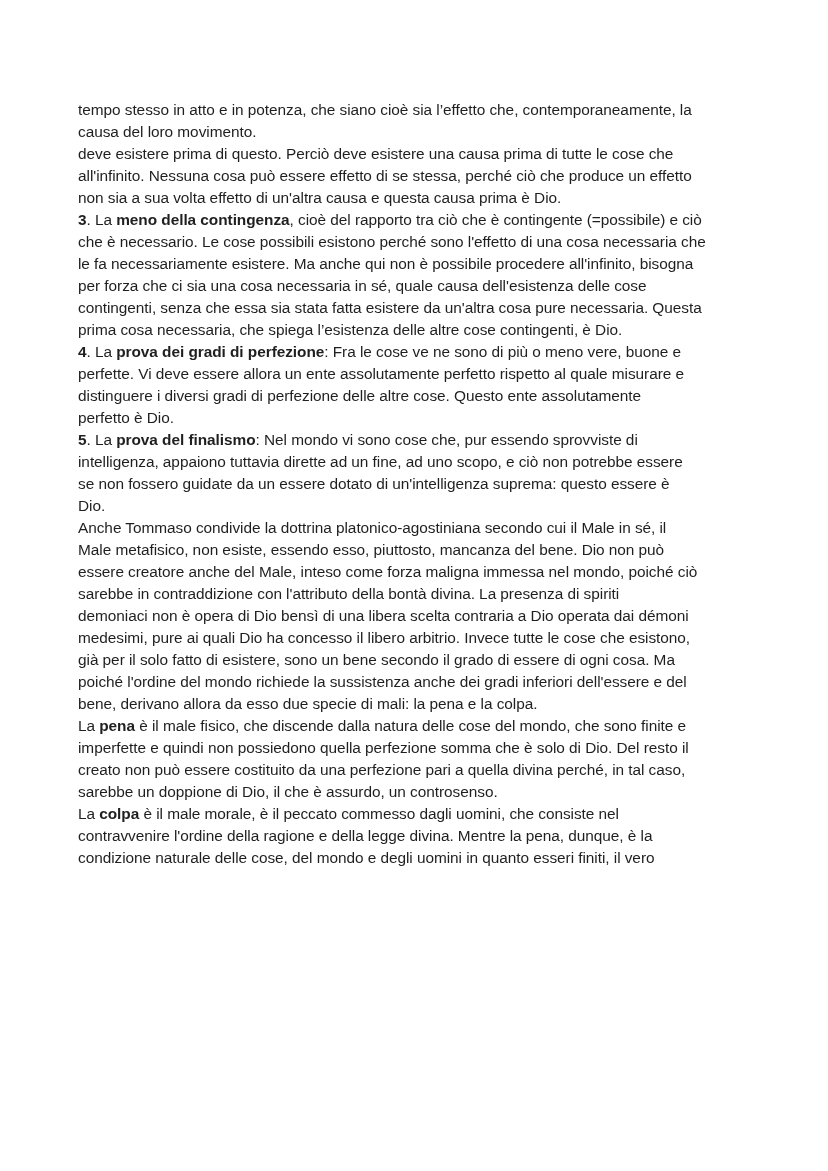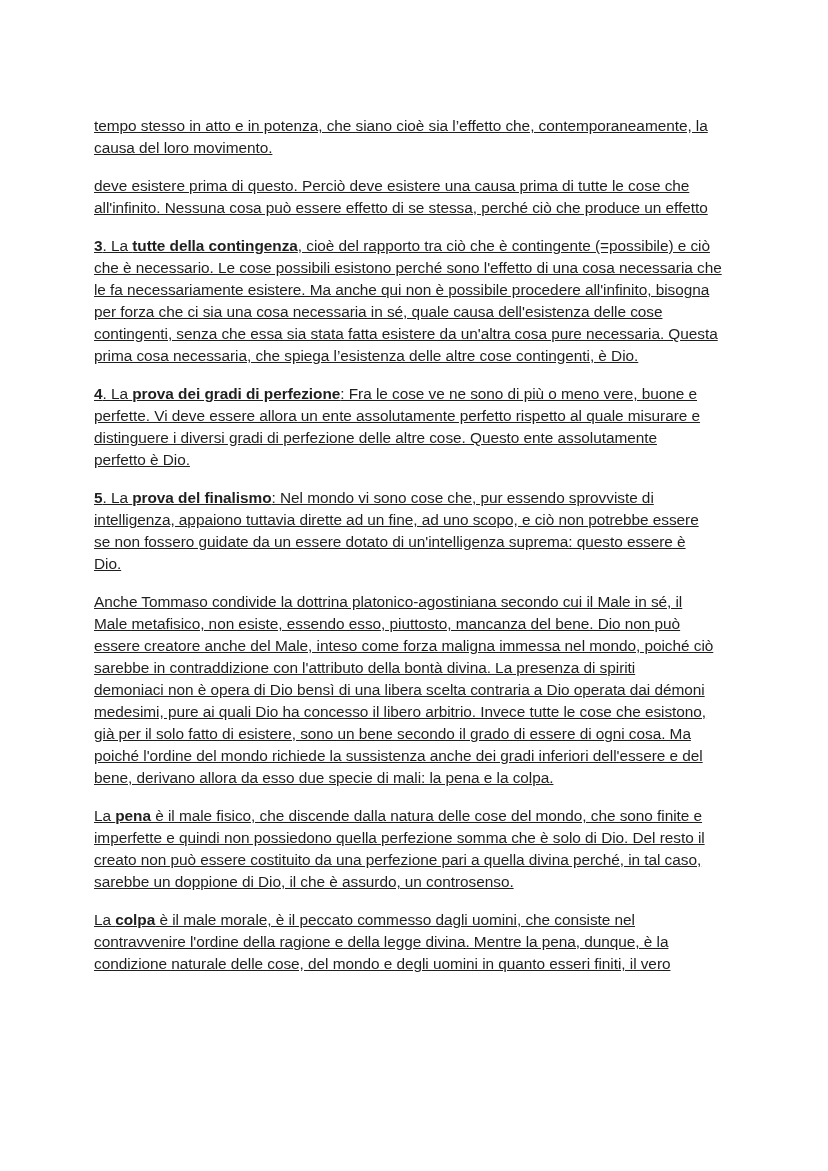--- a/index.html
+++ b/index.html
@@ -21,23 +21,22 @@
     box-sizing: border-box;
     padding: 99px 60px 0 78px;
   }
   .doc-body {
     color: #1f1f1f;
     font-size: 15.4px;
     line-height: 22px;
     letter-spacing: -0.05px;
   }
   .paragraph {
-    margin: 16px;
+    margin: 0;
     padding: 0;
-    text-decoration: underline;
   }
   .line {
     white-space: pre;
     height: 22px;
   }
   .bold {
     font-weight: 700;
   }
 </style>
 </head>
@@ -45,23 +44,24 @@
 
 <div class="page">
   <div class="doc-body">
       <div class="paragraph">
         <div class="line"><span>tempo stesso in atto e in potenza, che siano cioè sia l’effetto che, contemporaneamente, la</span></div>
         <div class="line"><span>causa del loro movimento.</span></div>
       </div>
       <div class="paragraph">
         <div class="line"><span>deve esistere prima di questo. Perciò deve esistere una causa prima di tutte le cose che</span></div>
         <div class="line"><span>all'infinito. Nessuna cosa può essere effetto di se stessa, perché ciò che produce un effetto</span></div>
+        <div class="line"><span>non sia a sua volta effetto di un'altra causa e questa causa prima è Dio.</span></div>
       </div>
       <div class="paragraph">
-        <div class="line"><span class="bold">3</span><span>. La </span><span class="bold">tutte della contingenza</span><span>, cioè del rapporto tra ciò che è contingente (=possibile) e ciò</span></div>
+        <div class="line"><span class="bold">3</span><span>. La </span><span class="bold">meno della contingenza</span><span>, cioè del rapporto tra ciò che è contingente (=possibile) e ciò</span></div>
         <div class="line"><span>che è necessario. Le cose possibili esistono perché sono l'effetto di una cosa necessaria che</span></div>
         <div class="line"><span>le fa necessariamente esistere. Ma anche qui non è possibile procedere all'infinito, bisogna</span></div>
         <div class="line"><span>per forza che ci sia una cosa necessaria in sé, quale causa dell'esistenza delle cose</span></div>
         <div class="line"><span>contingenti, senza che essa sia stata fatta esistere da un'altra cosa pure necessaria. Questa</span></div>
         <div class="line"><span>prima cosa necessaria, che spiega l’esistenza delle altre cose contingenti, è Dio.</span></div>
       </div>
       <div class="paragraph">
         <div class="line"><span class="bold">4</span><span>. La </span><span class="bold">prova dei gradi di perfezione</span><span>: Fra le cose ve ne sono di più o meno vere, buone e</span></div>
         <div class="line"><span>perfette. Vi deve essere allora un ente assolutamente perfetto rispetto al quale misurare e</span></div>
         <div class="line"><span>distinguere i diversi gradi di perfezione delle altre cose. Questo ente assolutamente</span></div>

